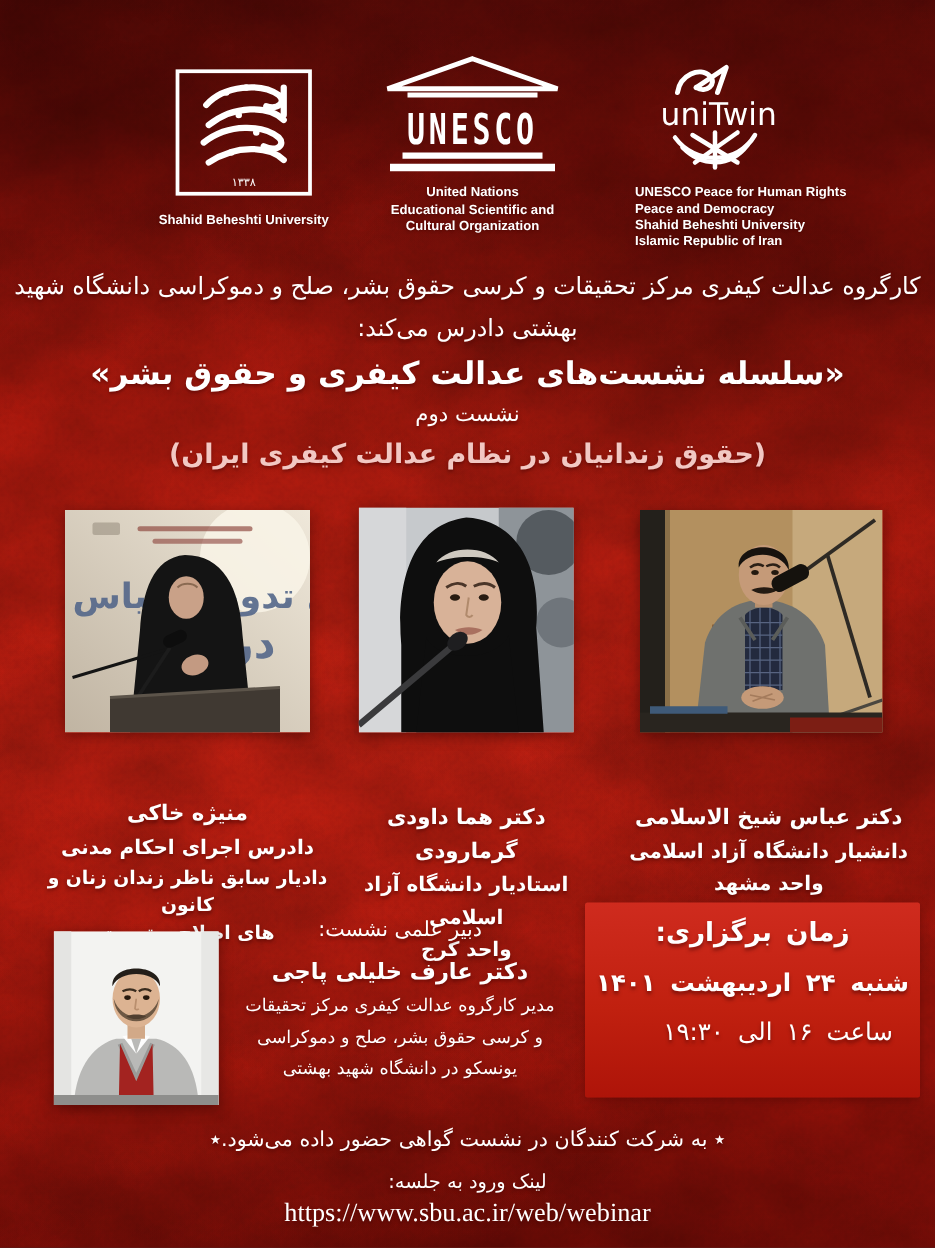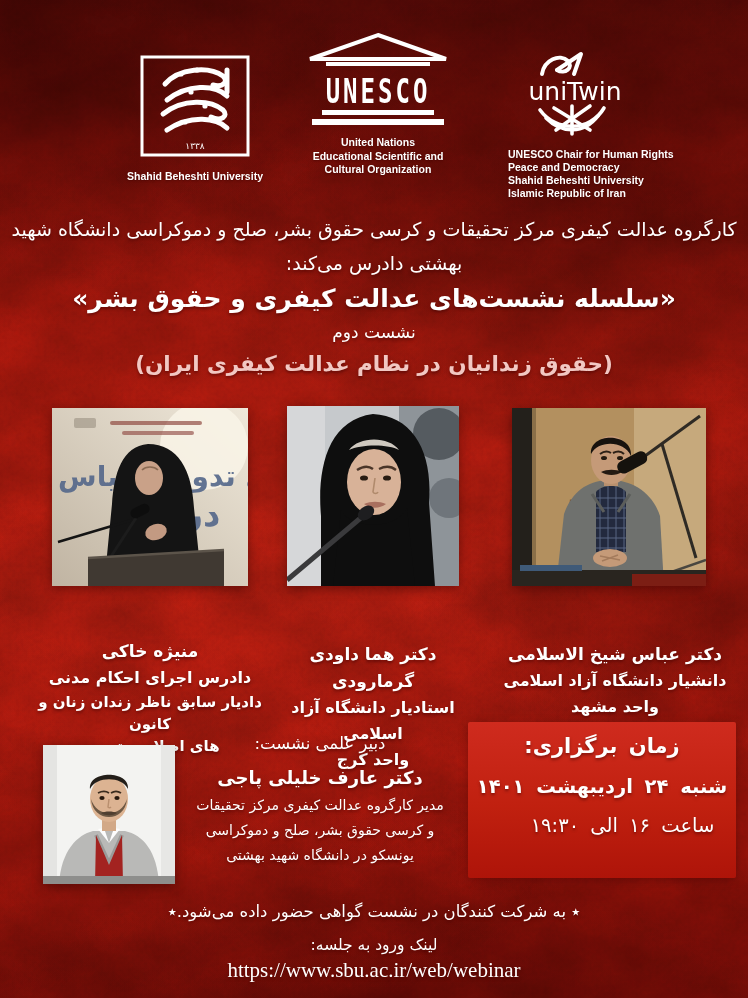--- a/index.html
+++ b/index.html
@@ -20,21 +20,21 @@
   .abs{position:absolute;}
   .ctr{text-align:center;}
   .rtl{direction:rtl;unicode-bidi:plaintext;}
   .nowrap{white-space:nowrap;}
   .en-small{font-family:"Liberation Sans","DejaVu Sans",sans-serif;font-weight:bold;
             text-shadow:0 1px 2px rgba(60,0,0,.55);}
   .shadow{text-shadow:0 2px 3px rgba(60,0,0,.5);}
 
   
   .sbu-block{left:118px;top:54px;width:154px;}
-  .unesco-block{left:292px;top:32px;width:172px;}
+  .unesco-block{left:292px;top:44px;width:172px;}
   .unitwin-block{left:498px;top:48px;width:214px;}
   .logo-caption{color:#fff;font-size:10.5px;line-height:13.5px;margin-top:6px;}
   .unitwin-caption{text-align:left;padding-left:10px;font-size:10.5px;line-height:13px;}
 
   
   .intro{left:0;right:0;top:212px;font-size:19px;line-height:34px;font-weight:400;}
   .series-title{left:0;right:0;top:284px;font-size:25px;font-weight:bold;}
   .session-number{left:0;right:0;top:322px;font-size:17px;}
   .session-topic{left:0;right:0;top:351px;font-size:21.5px;font-weight:bold;color:#f2c8c3;}
 
@@ -140,21 +140,21 @@
       <text x="73" y="52" text-anchor="middle" font-size="25" fill="#fff" font-family="DejaVu Sans, sans-serif">uniTwin</text>
       <g stroke="#fff" stroke-width="3.6" fill="none" stroke-linecap="round">
         <path d="M38 62 C54 84 88 84 102 60"></path>
         <path d="M44 70 C60 86 82 86 96 68"></path>
         <path d="M52 60 L88 82"></path>
         <path d="M88 58 L54 82"></path>
         <path d="M70 58 L70 86"></path>
       </g>
     </svg>
     <div class="en-small unitwin-caption">
-      <div>UNESCO Chair for Human Rights</div>
+      <div>UNESCO Peace for Human Rights</div>
       <div>Peace and Democracy</div>
       <div>Shahid Beheshti University</div>
       <div>Islamic Republic of Iran</div>
     </div>
   </div>
 
   <div class="abs ctr rtl intro shadow">
     <div class="nowrap">کارگروه عدالت کیفری مرکز تحقیقات و کرسی حقوق بشر، صلح و دموکراسی دانشگاه شهید</div>
     <div class="nowrap">بهشتی دادرس می‌کند:</div>
   </div>

